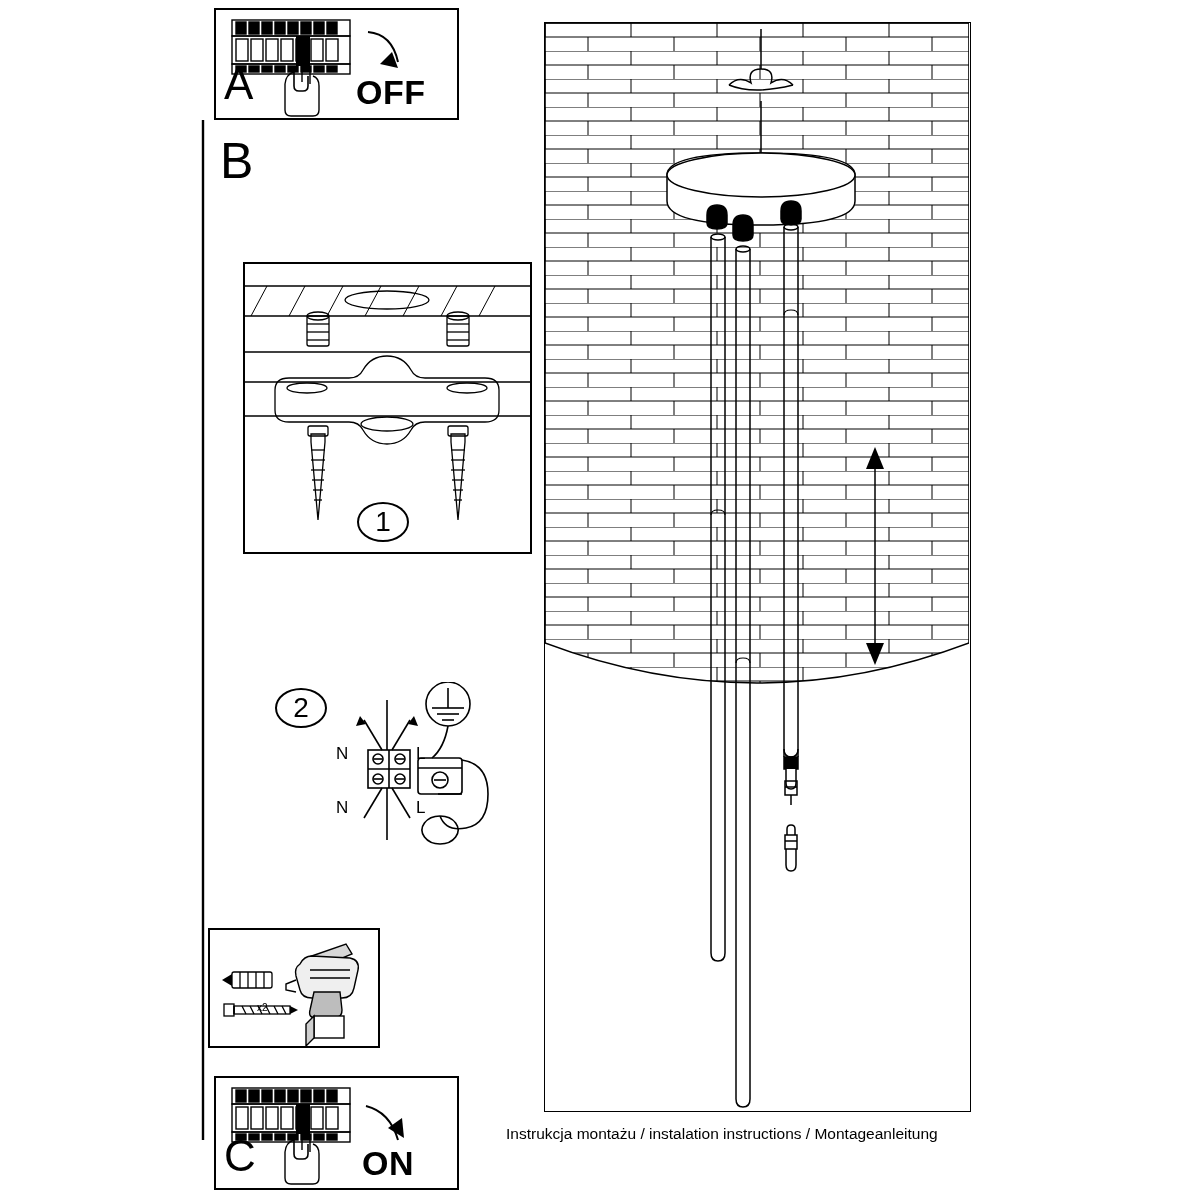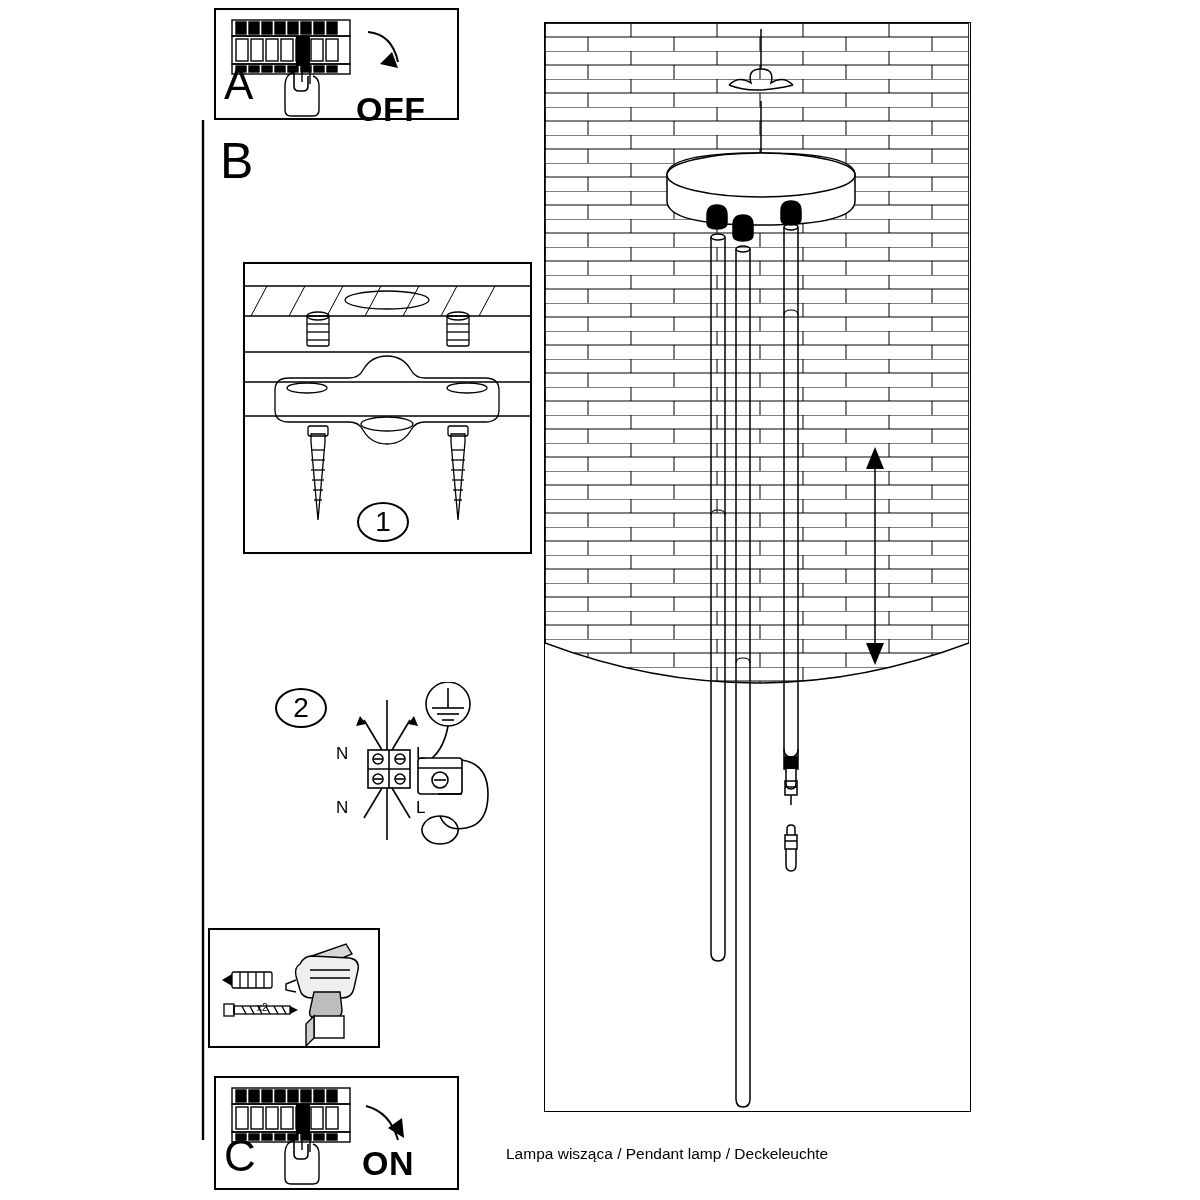--- a/index.html
+++ b/index.html
@@ -139,21 +139,21 @@
         <path d="M86 72 l0 -14"></path>
         <path d="M94 74 l0 -12"></path>
       </g>
 
       <g class="ln" stroke-width="2">
         <path d="M152 22 q24 2 30 30"></path>
         <path d="M176 42 l6 16 l-18 -4 z" fill="#000" stroke="none"></path>
       </g>
     </svg>
     <div class="step-letter" style="left:8px; top:52px;">A</div>
-    <div class="onoff-label" style="left:140px; top:80px;">OFF</div>
+    <div class="onoff-label" style="left:140px; top:63px;">OFF</div>
   </div>
 
   <div class="step-letter" style="left:220px; top:136px; font-size:50px;">B</div>
 
   <svg class="abs" style="left:200px; top:120px;" width="6" height="1020">
     <line x1="3" y1="0" x2="3" y2="1020" stroke="#000" stroke-width="2.4"></line>
   </svg>
 
   <div class="panel" style="left:243px; top:262px; width:289px; height:292px;">
     <svg width="285" height="288" viewBox="0 0 285 288">
@@ -445,15 +445,15 @@
 
         <g>
           <line x1="330" y1="440" x2="330" y2="626"></line>
           <path d="M330 424 l9 22 l-18 0 z" fill="#000" stroke="none"></path>
           <path d="M330 642 l9 -22 l-18 0 z" fill="#000" stroke="none"></path>
         </g>
       </g>
     </svg>
   </div>
 
-  <div class="caption" style="left:506px; top:1145px;">Lampa wisząca / Pendant lamp / Deckeleuchte</div>
+  <div class="caption" style="left:506px; top:1125px;">Instrukcja montażu / instalation instructions / Montageanleitung</div>
 
 </div>
 
 </body></html>

